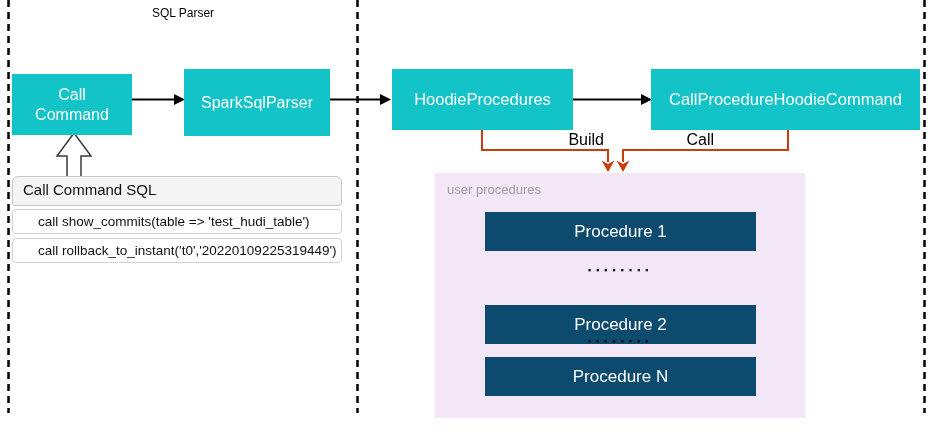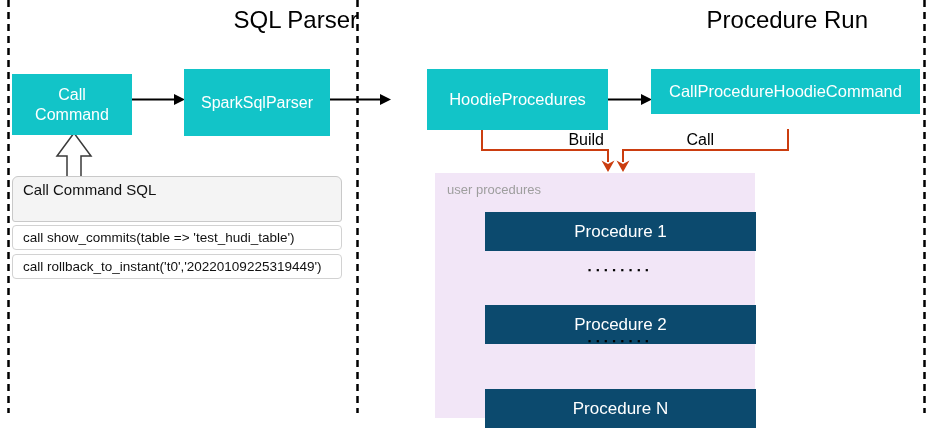--- a/index.html
+++ b/index.html
@@ -4,67 +4,67 @@
 <style>
   * { margin:0; padding:0; box-sizing:border-box; }
   html,body { background:#ffffff; }
   #canvas {
     position:relative; width:932px; height:443px; background:#ffffff;
     font-family:"Liberation Sans", sans-serif; overflow:hidden;
   }
   #overlay { position:absolute; left:0; top:0; width:932px; height:443px; }
 
   .section-title {
-    position:absolute; top:6px; font-size:24px; color:#000;
-    text-align:right; white-space:nowrap;
+    position:absolute; top:6px; font-size:12px; color:#000;
+    text-align:center; white-space:nowrap;
   }
   #title-sql  { left:8px;   width:350px; }
   #title-proc { left:358px; width:510px; }
 
   .node {
     position:absolute; background:#12C4C8; color:#ffffff;
     display:flex; align-items:center; justify-content:center;
     text-align:center; line-height:1.25;
   }
   #node-call-command { left:12px;  top:74px; width:120px; height:61px; font-size:16px; padding:0 18px; }
   #node-spark        { left:184px; top:69px; width:146px; height:67px; font-size:16px; }
-  #node-hoodie       { left:392px; top:69px; width:181px; height:61px; font-size:16.5px;margin-left:35px; }
-  #node-cphc         { left:651px; top:69px; width:269px; height:45px; font-size:16.5px; }
+  #node-hoodie       { left:392px; top:69px; width:181px; height:61px; font-size:16.5px; }
+  #node-cphc         { left:651px; top:69px; width:269px; height:61px; font-size:16.5px; }
 
   .edge-label {
     position:absolute; top:131px; width:64px; font-size:16px; color:#000;
     text-align:right; white-space:nowrap;
   }
   #label-build { left:540px; }
   #label-call  { left:650px; }
 
   #sql-card { position:absolute; left:12px; top:176px; width:330px; }
   .card-header {
     background:#F4F4F4; border:1px solid #C9C9C9; border-radius:6px 6px 3px 3px;
-    padding:4px 10px 23px 10px; font-size:15px; color:#111; margin-bottom:3px;
+    padding:4px 10px 7px 10px; font-size:15px; color:#111; margin-bottom:3px;
   }
   .card-row {
     background:#ffffff; border:1px solid #D2D2D2; border-radius:4px;
-    padding:4px 10px; font-size:13.5px; color:#111; margin-bottom:4px;
+    padding:4px 25px; font-size:13.5px; color:#111; margin-bottom:4px;
     white-space:nowrap; overflow:hidden;
   }
 
   #user-procedures {
-    position:absolute; left:435px; top:173px; width:320px; height:245px;
+    position:absolute; left:435px; top:173px; width:370px; height:245px;
     background:#F2E6F7;
   }
   .up-label { position:absolute; left:12px; top:9px; font-size:13px; color:#9E9E9E; }
   .proc-box {
     position:absolute; left:50px; width:271px; height:39px; background:#0c4a6e;
     color:#ffffff; font-size:17px; display:flex; align-items:center;
     justify-content:center;
   }
   #proc-1 { top:39px; }
   #proc-2 { top:112px;margin-top:20px; }
-  #proc-n { top:184px;margin-top:32px; }
+  #proc-n { top:184px; }
   .dots {
     position:absolute; left:50px; width:271px; text-align:center;
     font-size:9px; font-weight:bold; letter-spacing:5px; color:#000;
   }
   #dots-1 { top:92px; }
   #dots-2 { top:163px; }
 </style>
 </head>
 <body>
 
@@ -96,21 +96,20 @@
       <polygon points="601.5,160.5 608,172 614.5,160.5 608,164" fill="#CB3D0F"></polygon>
     </g>
 
     <g>
       <path d="M788,129 L788,150 L623,150 L623,162" fill="none" stroke="#CB3D0F" stroke-width="2"></path>
       <polygon points="616.5,160.5 623,172 629.5,160.5 623,164" fill="#CB3D0F"></polygon>
     </g>
   </svg>
 
   <div class="section-title" id="title-sql">SQL Parser</div>
-  <div class="section-title" id="title-proc">Procedure Run</div>
 
   <div class="node" id="node-call-command">Call Command</div>
   <div class="node" id="node-spark">SparkSqlParser</div>
   <div class="node" id="node-hoodie">HoodieProcedures</div>
   <div class="node" id="node-cphc">CallProcedureHoodieCommand</div>
 
   <div class="edge-label" id="label-build">Build</div>
   <div class="edge-label" id="label-call">Call</div>
 
   <div id="sql-card">

